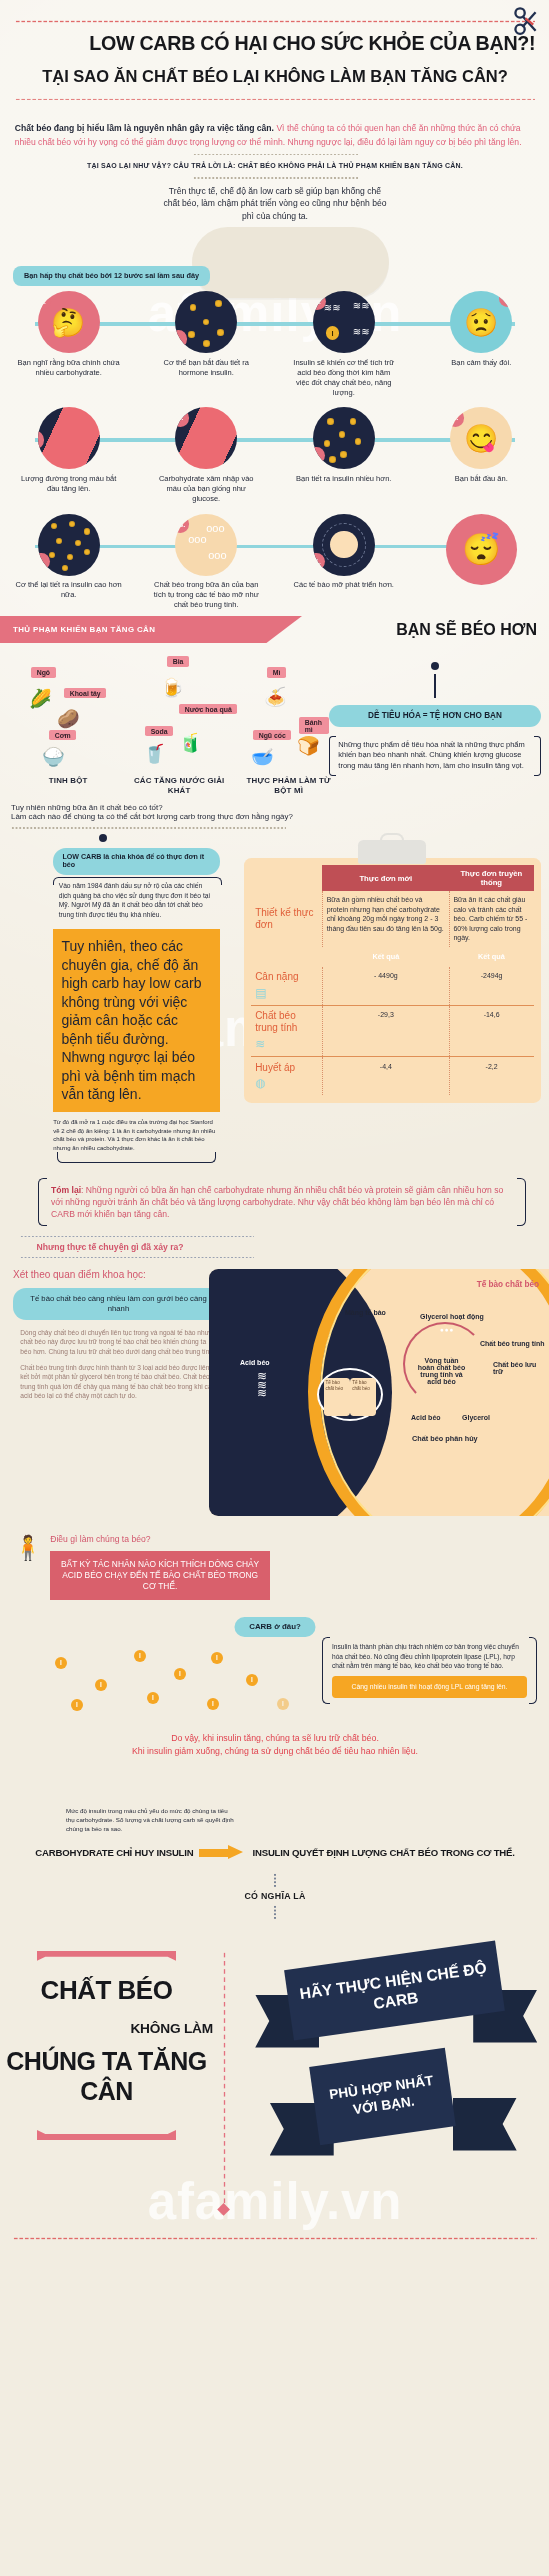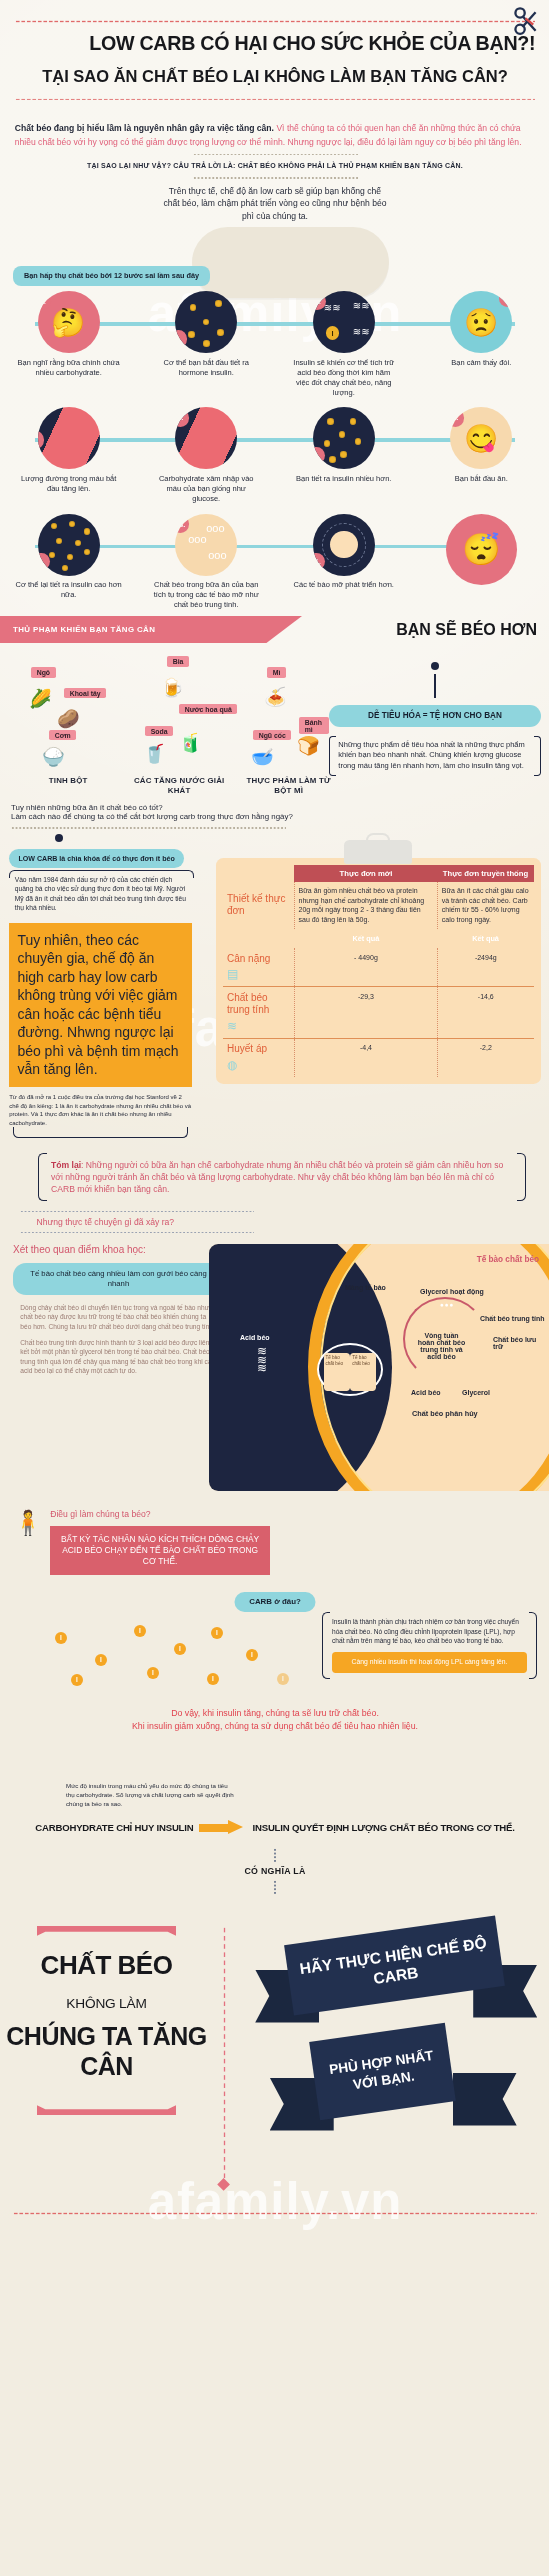--- a/index.html
+++ b/index.html
@@ -104,21 +104,21 @@
   .notecard { font-size: 7.5px; line-height: 1.45; color: #1f2434; padding: 5.5px 9.2px;
               position: relative; }
   .notecard::before, .notecard::after { content:""; position: absolute; top: 1.8px; bottom: 1.8px;
               width: 5.5px; border: 1.5px solid #1d2540; }
   .notecard::before { left: 0; border-right: none; border-radius: 3.7px 0 0 3.7px; }
   .notecard::after  { right: 0; border-left: none; border-radius: 0 3.7px 3.7px 0; }
 
   .qsmall { font-size: 7.9px; color: #1f2434; margin: 5.5px 0 0 11px; position: relative; z-index: 3;}
 
   
-  .studywrap { position: relative; z-index: 3; display: flex; gap: 24px; padding: 5.5px 9.2px 0; }
+  .studywrap { position: relative; z-index: 3; display: flex; gap: 24px; padding: 5.5px 9.2px 0; margin-left: 44px; }
   .col-l { width: 188px; }
   .col-r { width: 334px; }
   .pill-blue3 { display: inline-block; background: #8fd5dd; color: #16202f; font-size: 7.1px;
                 font-weight: 700; padding: 5.5px 9.2px; border-radius: 13px; }
   .bracebox { font-size: 6.7px; line-height: 1.42; color: #1f2434; padding: 6.4px 5.5px 3.7px;
               position: relative; }
   .bracebox::before { content:""; position:absolute; left:0; top:1.8px; width: 100%; height: 7.3px;
               border-top: 1.5px solid #1d2540; border-left: 1.5px solid #1d2540;
               border-right: 1.5px solid #1d2540; border-radius: 5.5px 5.5px 0 0; }
   .orangecard { background: #f6a623; color: #1f2434; font-size: 14px; line-height: 1.32;
@@ -151,21 +151,21 @@
   .sumbox { font-size: 8.6px; line-height: 1.45; color: #d2566c; padding: 5.5px 13px; position: relative; margin-left: 14px; }
   .sumbox b { color: #c0394f; font-weight: 700; }
   .sumbox::before, .sumbox::after { content:""; position:absolute; top:0; bottom:0; width: 8.2px;
           border: 1.6px solid #1d2540; }
   .sumbox::before { left: 0; border-right: none; border-radius: 5.5px 0 0 5.5px; }
   .sumbox::after { right: 0; border-left: none; border-radius: 0 5.5px 5.5px 0; }
 
   .qrow { position: relative; z-index: 3; margin: 9.2px 0 0 20px; width: 234px; }
   .qrow .dl { height: 1.8px; background-image: radial-gradient(#9aa2b2 40%, transparent 41%);
           background-size: 3.7px 1.8px; background-repeat: repeat-x; }
-  .qrow .qt { font-size: 8.6px; color: #d2566c; padding: 4.6px 0 4.6px 16.5px; }
+  .qrow .qt { font-size: 8.6px; color: #d2566c; padding: 4.6px 0 4.6px 16.5px; font-weight: bold; }
 
   
   .cellsec { position: relative; z-index: 3; margin-top: 11px; height: 261px; }
   .cellsec .lefttxt { position: absolute; left: 13px; top: 0; width: 211px; }
   .sci { font-size: 10px; color: #d2566c; margin-bottom: 7.3px; }
   .pill-blue4 { background: #8fd5dd; color: #16202f; font-size: 7.7px; font-weight: 400;
           padding: 6.4px 11px; border-radius: 13px; text-align: center; line-height: 1.3; }
   .celltext { font-size: 6.6px; line-height: 1.45; color: #9a7b72; padding: 7.3px 7.3px 0; position: relative; }
   .celltext p + p { margin-top: 6.4px; }
 
@@ -230,21 +230,21 @@
   .final { position: relative; z-index: 3; margin-top: 22px; height: 302px; }
   .fdiv { position: absolute; left: 223px; top: 9.2px; bottom: 37px; width: 2.7px;
           background-image: radial-gradient(#e4717f 45%, transparent 46%); background-size: 2.7px 8.2px; }
   .fdiv::after { content:""; position:absolute; left: -3.7px; bottom: -7.3px; width: 9.2px; height: 9.2px;
           background: #e4717f; transform: rotate(45deg); }
   .fleft { position: absolute; left: 0; top: 0; width: 213px; text-align: center; padding-top: 9.2px; }
   .rband { height: 10px; background: #e4717f; width: 139px; margin: 0 auto;
           clip-path: polygon(0 0,100% 0,100% 100%,94% 60%,6% 60%,0 100%); }
   .rband.bot { clip-path: polygon(0 0,6% 40%,94% 40%,100% 0,100% 100%,0 100%); margin-top: 9.2px; }
   .fbig { font-size: 26px; font-weight: 700; color: #17181c; letter-spacing: -0.5px; margin-top: 14.7px; }
-  .fmid { font-size: 13.7px; font-weight: 400; color: #17181c; margin-top: 14.7px; letter-spacing: -0.2px; }
+  .fmid { font-size: 13.7px; font-weight: 700; color: #17181c; margin-top: 14.7px; letter-spacing: -0.2px; text-align: right; }
   .fbig2 { font-size: 25px; font-weight: 700; color: #17181c; letter-spacing: -0.5px; margin-top: 11px; line-height: 1.18; }
   .ribbons { position: absolute; right: 7.3px; top: 0; width: 293px; height: 275px; }
   .ribbon { position: absolute; background: #22304f; color: #fff; font-weight: 700;
           text-align: center; display: flex; align-items: center; justify-content: center;
           line-height: 1.25; transform: rotate(-8deg); }
   .rb-tail { position: absolute; background: #1b273f; height: 53px; width: 64px; }
   .bottomdots { position: absolute; left: 13px; right: 13px; bottom: 3.7px; height: 2.7px;
           background-image: radial-gradient(#e06a6a 40%, transparent 41%);
           background-size: 5.5px 2.7px; background-repeat: repeat-x; }
 </style>

